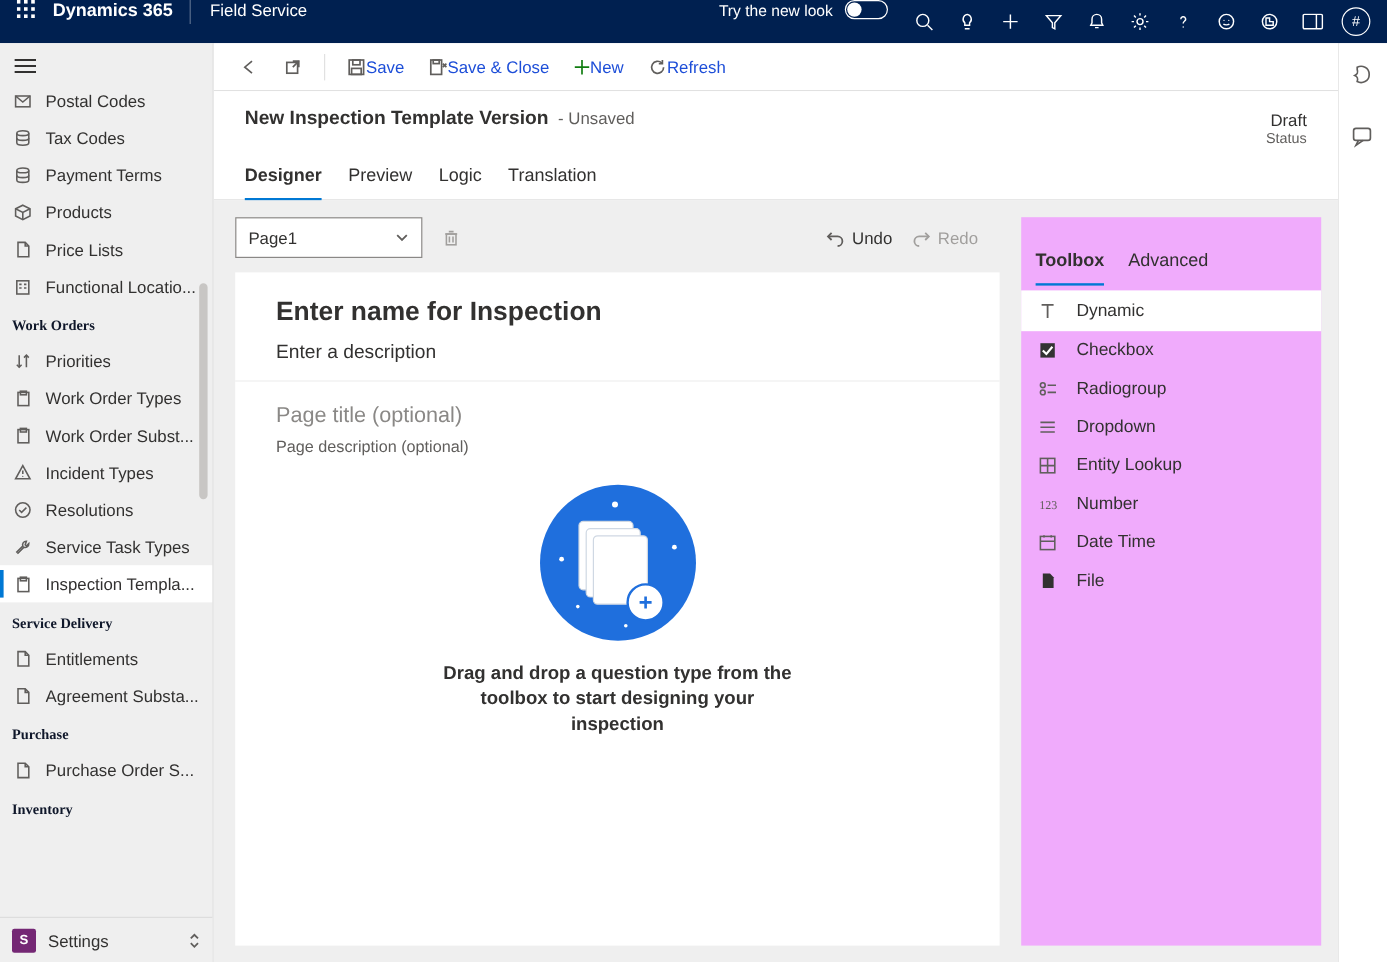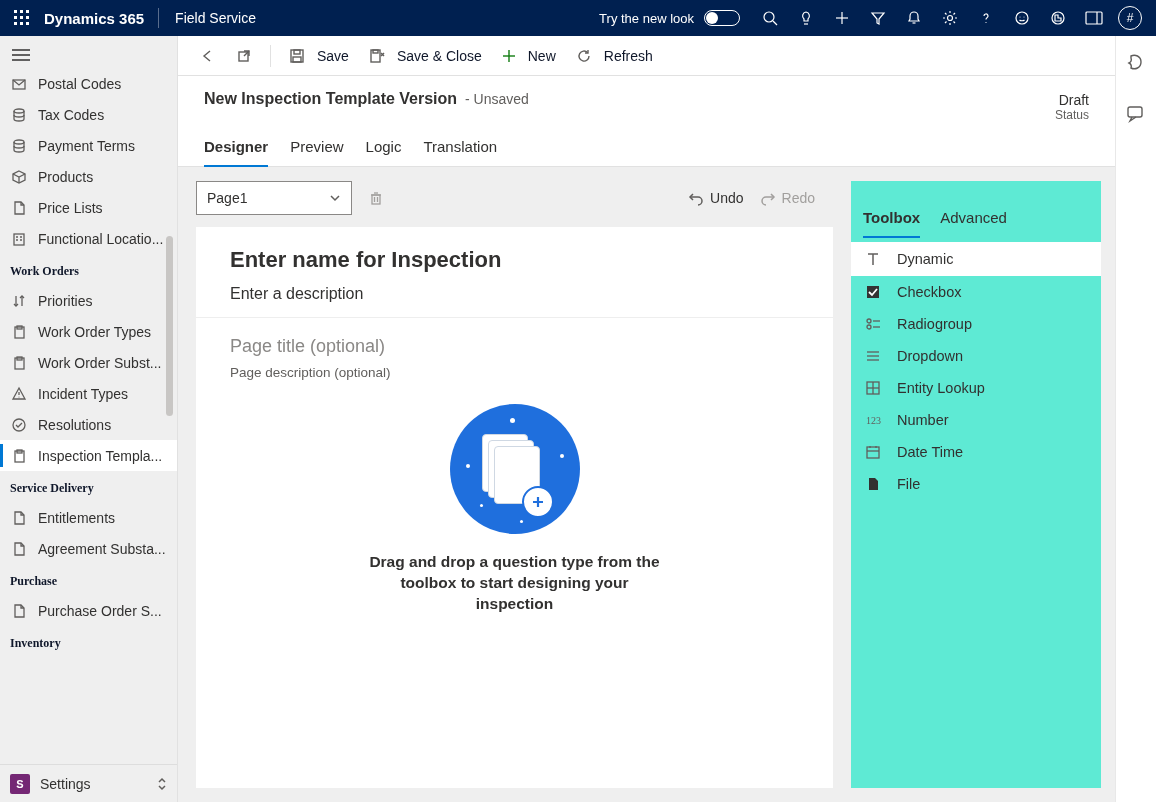--- a/index.html
+++ b/index.html
@@ -1,21 +1,21 @@
 <!DOCTYPE html>
 <html><head>
 <meta charset="utf-8">
 <style>
   * { box-sizing: border-box; margin: 0; padding: 0; }
   html, body { height: 100%; font-family: "Segoe UI", Arial, sans-serif; font-size: 14px; color: #323130; background: #fff; }
   body { width: 1156px; height: 802px; overflow: hidden; display: flex; flex-direction: column; }
 
   
   .navbar {
-    height: 36px; background: #002050; color: #fff; display: flex; align-items: center;
+    height: 36px; background: #002050; color: #fff; display: flex; align-items: flex-start;
     padding: 0 8px; flex-shrink: 0;
   }
   .navbar .waffle { width: 28px; display: flex; justify-content: center; cursor: pointer; }
   .navbar .brand { font-weight: 600; font-size: 15px; padding: 0 14px 0 8px; }
   .navbar .divider { width: 1px; height: 20px; background: rgba(255,255,255,0.35); }
   .navbar .appname { padding: 0 16px; font-size: 14px; }
   .navbar .spacer { flex: 1; }
   .navbar .trynew { display: flex; align-items: center; gap: 10px; margin-right: 12px; font-size: 13px;}
   .navbar .toggle {
     width: 36px; height: 16px; border: 1px solid #fff; border-radius: 10px; position: relative; cursor: pointer;
@@ -70,21 +70,21 @@
   .main { flex: 1; display: flex; min-width: 0; }
   .content { flex: 1; display: flex; flex-direction: column; min-width: 0; border-right:1px solid #e8e8e8;}
   .side-rail { width: 40px; background: #fff; display: flex; flex-direction: column; align-items: center; padding-top: 12px; gap: 24px;}
   .side-rail .rbtn { width: 28px; height: 28px; display:flex; align-items:center; justify-content:center; cursor:pointer; color:#605e5c;}
 
   
   .cmdbar {
     height: 40px; display: flex; align-items: center; padding: 0 14px; gap: 4px;
     border-bottom: 1px solid #e1e1e1; background:#fff;
   }
-  .cmdbar .cbtn { display:flex; align-items:center; gap:12px; padding: 4px 8px; cursor:pointer; color:#0f172a; border-radius:2px;}
+  .cmdbar .cbtn { display:flex; align-items:center; gap:0; padding: 4px 8px; cursor:pointer; color:#1d4ed8; border-radius:2px;}
   .cmdbar .sep { width:1px; height:22px; background:#e1e1e1; margin: 0 6px;}
   .cmdbar svg { stroke:#605e5c; fill:none; stroke-width:1.4; }
   .cmdbar .plus svg { stroke:#107c10; }
 
   
   .form-header { padding: 14px 26px 0 26px; display:flex; align-items:flex-start; background:#fff;}
   .form-title-wrap { flex:1; }
   .form-title { font-size: 16px; font-weight: 600; display: inline; }
   .form-subtitle { font-size: 14px; color: #605e5c; margin-left: 4px;}
   .status-block { text-align: right; padding-top: 2px;}
@@ -133,21 +133,21 @@
   .empty-illustration .addc {
     position:absolute; left:72px; top:82px; width:32px; height:32px; border-radius:50%;
     background:#fff; display:flex; align-items:center; justify-content:center; color:#1f6fdd; font-weight:700;
     border:2px solid #1f6fdd;
   }
   .empty-illustration .spark { position:absolute; background:#fff; border-radius:50%;}
   .empty-text { font-size:15.5px; font-weight:600; text-align:center; max-width:300px; line-height:1.35;}
 
   
   .designer-right {
-    width: 250px; background:#5eead4; flex-shrink:0;
+    width: 250px; background:#f0abfc; flex-shrink:0;
     margin-right: 14px;
   }
   .rp-tabs { display:flex; gap:20px; padding: 28px 12px 0 12px; font-size:15px;}
   .rp-tab { padding-bottom:10px; cursor:pointer;}
   .rp-tab.active { font-weight:600; border-bottom:2px solid #0078d4;}
   .toolbox { margin-top: 4px;}
   .tool-item { display:flex; align-items:center; gap:14px; padding: 8px 12px; cursor:grab;}
   .tool-item .ticn { width:20px; display:flex; justify-content:center; color:#605e5c;}
   .tool-item:nth-child(1){ background:#fff;}
   .tool-label { font-size:14.5px; }
@@ -361,20 +361,28 @@
         <span class="label">Incident Types</span>
           </div>
           <div class="nav-item">
         <span class="icn">
               <svg width="16" height="16" stroke="#605e5c" fill="none" stroke-width="1.3">
                 <circle cx="8" cy="8" r="6"></circle>
                 <polyline points="5,8 7,10 11,6"></polyline>
               </svg>
             </span>
         <span class="label">Resolutions</span>
+          </div>
+          <div class="nav-item">
+        <span class="icn">
+              <svg width="16" height="16" stroke="#605e5c" fill="none" stroke-width="1.3">
+                <path d="M11 3a3 3 0 0 0-3 4L3 12l1 1 5-5a3 3 0 0 0 4-3l-2 2-1-1z"></path>
+              </svg>
+            </span>
+        <span class="label">Service Task Types</span>
           </div>
           <div class="nav-item active">
         <span class="icn">
               <svg width="16" height="16" stroke="#605e5c" fill="none" stroke-width="1.3">
                 <rect x="4" y="3" width="9" height="11"></rect>
                 <rect x="6" y="2" width="5" height="3"></rect>
               </svg>
             </span>
         <span class="label">Inspection Templa...</span>
           </div>

